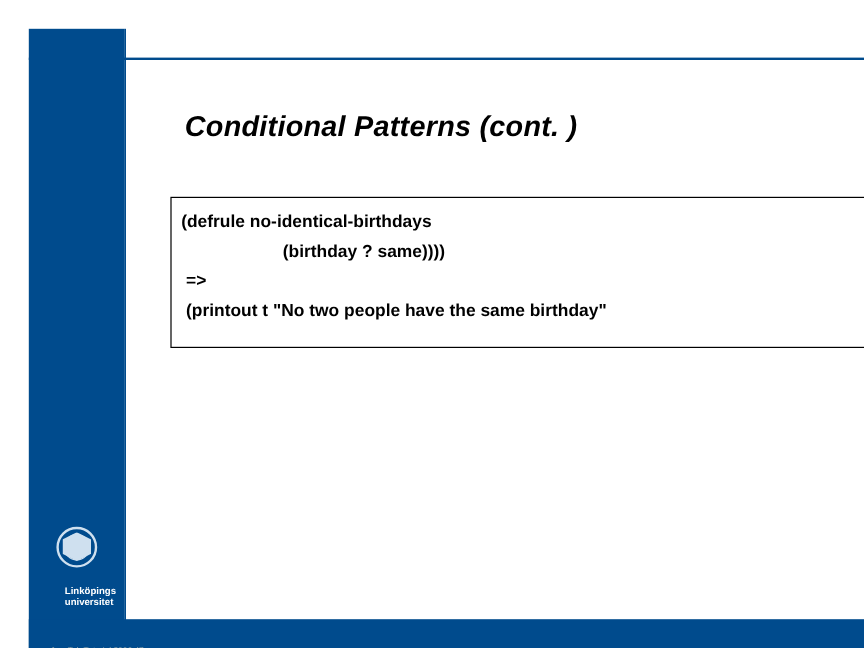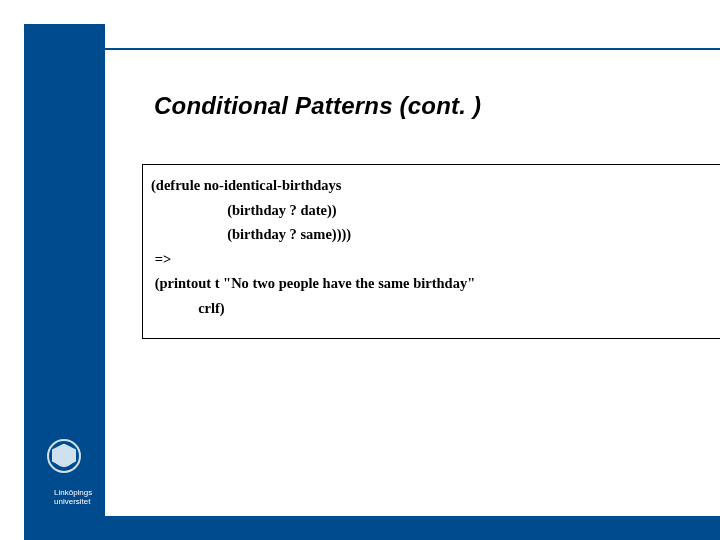--- a/index.html
+++ b/index.html
@@ -3,47 +3,45 @@
 <meta charset="utf-8">
 <style>
   * { margin: 0; padding: 12px; box-sizing: border-box; }
   html, body { width: 720px; height: 540px; font-family: Arial, Helvetica, sans-serif; background: #fff; overflow: hidden; }
   .slide { position: relative; width: 720px; height: 540px; }
   .top-band { position: absolute; top: 0; left: 0; width: 720px; height: 26px; border-bottom: 2px solid #004b8d; }
   .side-band { position: absolute; top: 0; left: 0; width: 80px; height: 540px; background: #004b8d; }
   .side-band::after { content: ""; position: absolute; left: 80px; top: 0; width: 1px; height: 540px; background: #004b8d; }
   .title { position: absolute; top: 56px; left: 118px; font-size: 24px; font-weight: bold; font-style: italic; color: #000; letter-spacing: 0.2px; }
   .code-box { position: absolute; top: 140px; left: 118px; width: 584px; border: 1px solid #000; padding: 8px 8px 18px 8px; background: #fff; }
-  .code-line { font-family: Liberation Serif, serif; font-weight: bold; font-size: 14.5px; color: #000; white-space: pre; line-height: 1.0; padding: 5px 0; }
+  .code-line { font-family: Liberation Sans, sans-serif; font-weight: bold; font-size: 14.5px; color: #000; white-space: pre; line-height: 1.0; padding: 5px 0; }
   .logo-wrap { position: absolute; left: 6px; bottom: 34px; width: 68px; text-align: center; }
   .seal { width: 34px; height: 34px; border: 2px solid #cfe0ef; border-radius: 50%; margin: 0 auto 3px auto; position: relative; }
   .seal::before { content: ""; position: absolute; inset: 4px; border: 1px solid #cfe0ef; border-radius: 50%; }
   .seal-inner { position: absolute; top: 50%; left: 50%; width: 10px; height: 12px; transform: translate(-50%,-52%); background: #cfe0ef; clip-path: polygon(50% 0, 100% 25%, 100% 75%, 50% 100%, 0 75%, 0 25%); }
-  .uni-name { color: #fff; font-size: 8px; font-weight: normal; }
+  .uni-name { color: #fff; font-size: 8px; font-weight: bold; }
   .footer-rule { position: absolute; left: 0; bottom: 24px; width: 720px; height: 1px; background: #004b8d; }
   .footer-left { position: absolute; left: 6px; bottom: 6px; font-size: 7px; color: #9aa; }
   .footer-num { position: absolute; left: 76px; bottom: 6px; font-size: 7px; color: #9aa; }
   .pg-badge { position: absolute; right: 8px; bottom: 6px; background: #004b8d; color: #fff; font-size: 9px; padding: 1px 5px; border-radius: 2px; }
 </style>
 </head>
 <body>
 
 <div class="slide">
   <div class="top-band"></div>
   <div class="side-band"></div>
 
   <div class="title">Conditional Patterns (cont. )</div>
 
   <div class="code-box">
     <div class="code-line">(defrule no-identical-birthdays</div>
-    <div class="code-line">                     (birthday ? date))</div>
     <div class="code-line">                     (birthday ? same))))</div>
     <div class="code-line"> =&gt;</div>
     <div class="code-line"> (printout t "No two people have the same birthday"</div>
-    <div class="code-line">             crlf)</div>
   </div>
 
   <div class="logo-wrap">
     <div class="seal">
         <div class="seal-inner"></div>
       </div>
     <div class="uni-name">Linköpings universitet</div>
   </div>
 
   <div class="footer-rule"></div>

